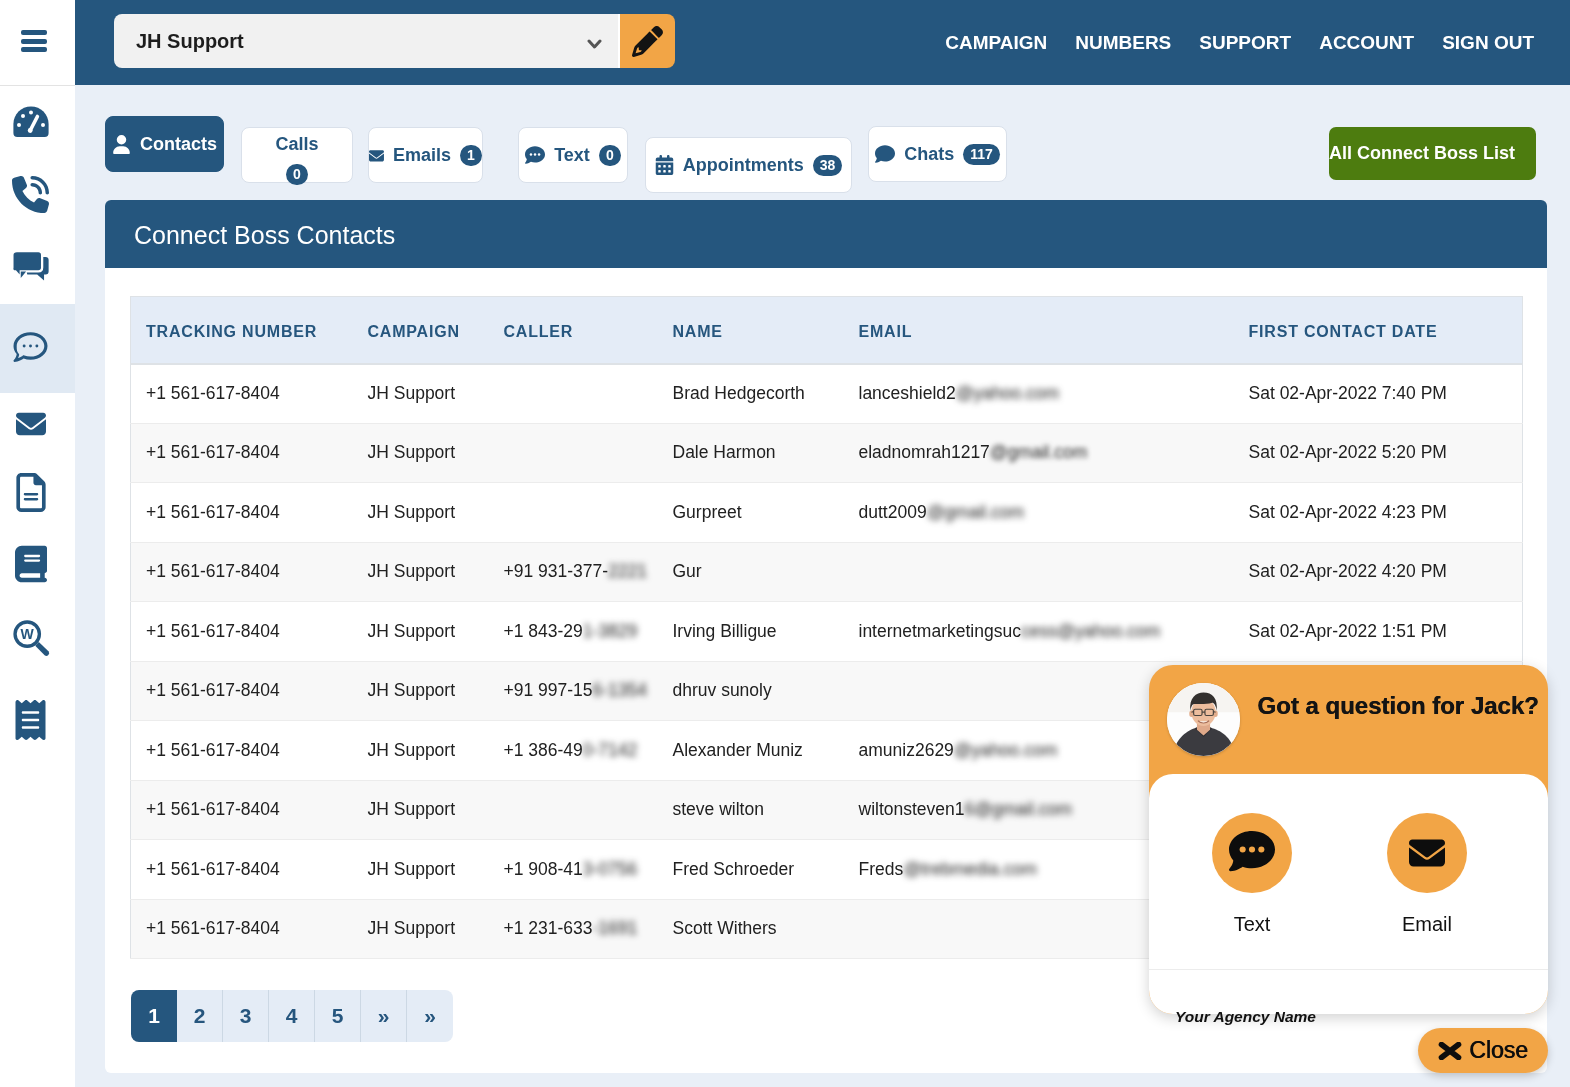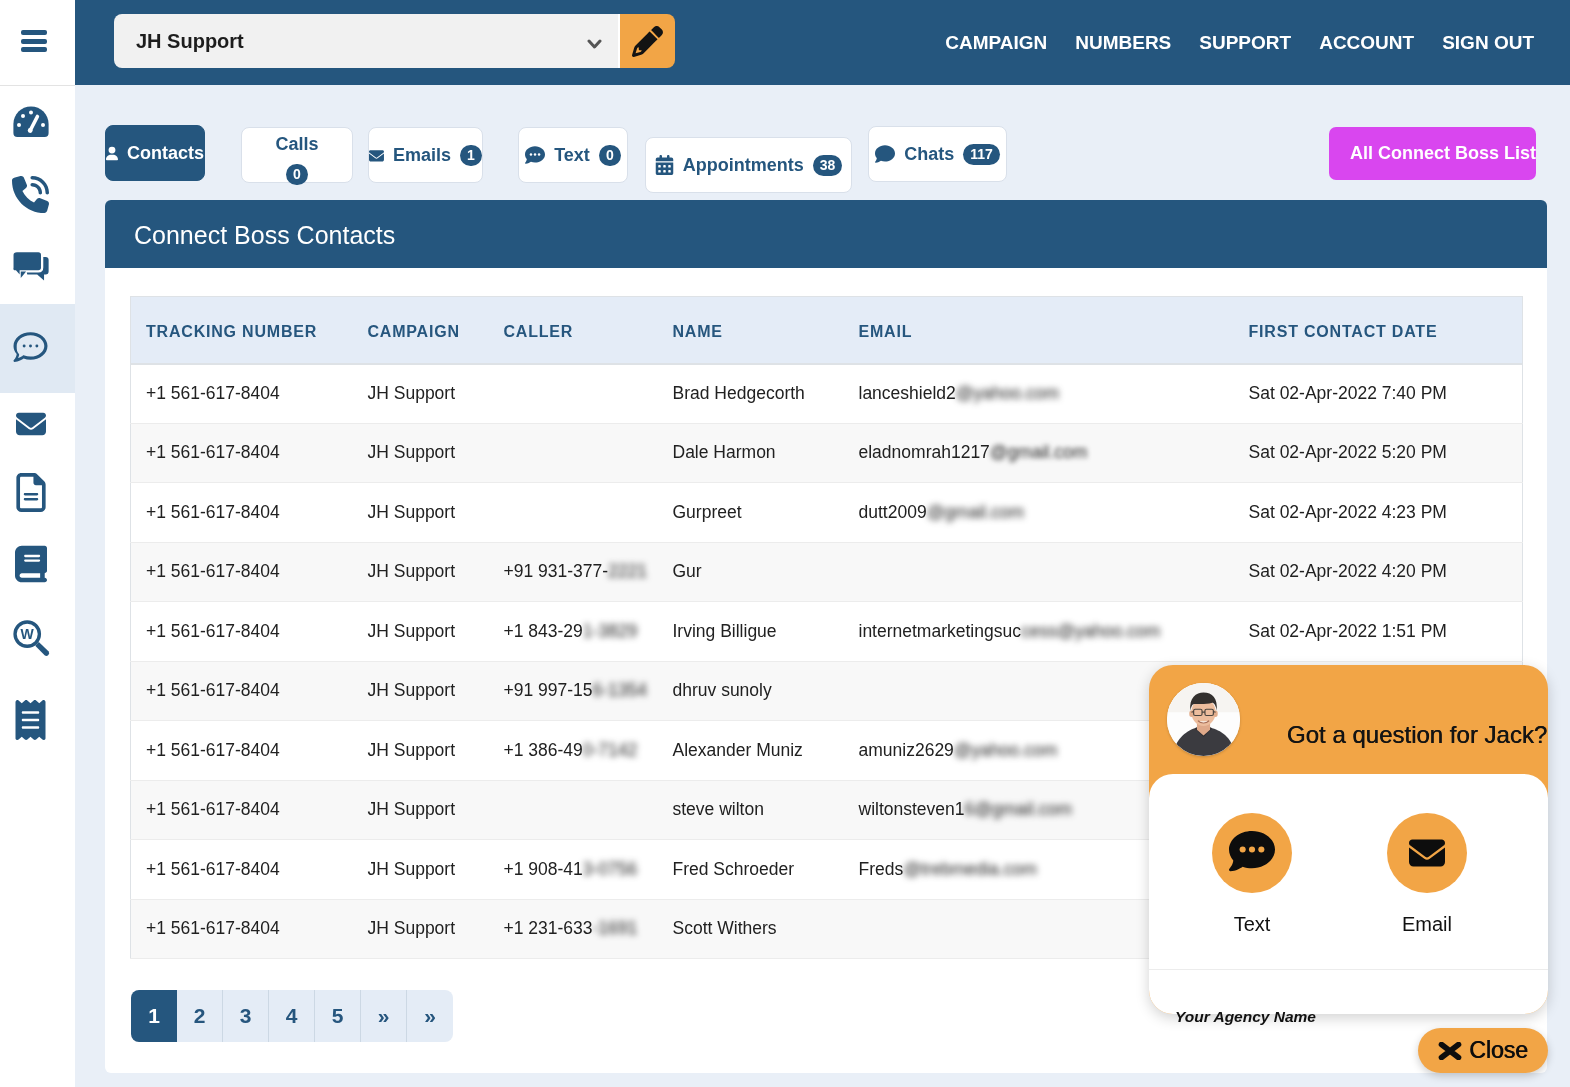--- a/index.html
+++ b/index.html
@@ -21,21 +21,21 @@
 .selbox .txt { position:absolute; left:22px; top:16px; font-size:20px; font-weight:bold; color:#1d1d1d; }
 .selbox svg.chev { position:absolute; right:16px; top:25px; }
 .pencilbtn { position:absolute; left:504px; top:0; width:57px; height:54px; background:#f2a546; border-radius:0 8px 8px 0; border-left:2.5px solid #fff; }
 .pencilbtn svg { position:absolute; left:12px; top:12px; }
 
 .navlinks { position:absolute; right:36px; top:0; height:85px; display:flex; align-items:center; gap:28px; }
 .navlinks a { color:#fff; font-size:19px; font-weight:bold; letter-spacing:0px; text-decoration:none; }
 .tab { position:absolute; top:0; height:56px; background:#fff; border:1px solid #d9e0ea; border-radius:8px; color:#25567e; font-size:18px; font-weight:bold; display:flex; align-items:center; justify-content:center; gap:9px; }
 .tab.active { background:#25567e; border-color:#25567e; color:#fff; }
 .badge { background:#25567e; color:#fff; font-size:14px; font-weight:bold; border-radius:11px; min-width:22px; height:21px; line-height:21px; text-align:center; padding:0 7px; }
-.allbtn { position:absolute; left:1329px; top:127px; width:207px; height:53px; background:#d946ef; border-radius:7px; color:#fff; font-size:18px; font-weight:bold; text-align:right; line-height:53px; }
+.allbtn { position:absolute; left:1329px; top:127px; width:207px; height:53px; background:#4d7c0f; border-radius:7px; color:#fff; font-size:18px; font-weight:bold; text-align:left; line-height:53px; }
 
 
 .panel { position:absolute; left:105px; top:200px; width:1442px; height:873px; background:#fff; border-radius:6px; }
 .panel-head { position:absolute; left:0; top:0; width:1442px; height:68px; background:#25567e; border-radius:6px 6px 0 0; }
 .panel-head span { position:absolute; left:29px; top:21px; color:#fff; font-size:25px; font-weight:normal; }
 
 
 table.grid { position:absolute; left:25px; top:96px; width:1392px; border-collapse:collapse; table-layout:fixed; }
 table.grid { border:1px solid #dee2e6; }
 table.grid th { background:#e4ecf7; color:#26567e; font-size:16px; font-weight:bold; text-align:left; height:67px; padding:4px 0 0 15px; letter-spacing:0.8px; border:none; border-bottom:2px solid #dee2e6;}
@@ -48,21 +48,21 @@
 
 .pager { position:absolute; left:26px; top:790px; height:52px; display:flex; }
 .pg { width:46px; height:52px; background:#e4ecf6; border-right:1px solid #ccd8e4; color:#26567e; font-size:21px; font-weight:bold; display:flex; align-items:center; justify-content:center; }
 .pg:first-child { background:#25567e; color:#fff; border-radius:8px 0 0 8px; border-right:none; }
 .pg:last-child { border-right:none; border-radius:0 8px 8px 0; }
 
 
 .widget { position:absolute; left:1149px; top:665px; width:399px; height:349px; background:#f2a546; border-radius:24px; box-shadow:0 4px 14px rgba(0,0,0,0.18); }
 .widget .card { position:absolute; left:0; top:109px; width:399px; height:240px; background:#fff; border-radius:24px; }
 .avatar { position:absolute; left:1167px; top:683px; width:73px; height:73px; border-radius:50%; background:#fff; overflow:hidden; box-shadow:0 1px 3px rgba(0,0,0,0.2); }
-.wtitle { position:absolute; left:1249px; top:721px; width:298px; text-align:right; font-size:24px; font-weight:normal; color:#141414; white-space:nowrap; text-shadow:0.5px 0 0 #141414; }
+.wtitle { position:absolute; left:1249px; top:692px; width:298px; text-align:center; font-size:24px; font-weight:bold; color:#141414; white-space:nowrap; text-shadow:0.5px 0 0 #141414; }
 .circ { position:absolute; width:80px; height:80px; border-radius:50%; background:#f2a546; }
 .clabel { position:absolute; width:120px; text-align:center; font-size:20px; color:#111; }
 .divider { position:absolute; left:1149px; top:969px; width:399px; height:1px; background:#ececec; }
 .agency { position:absolute; left:1175px; top:985px; font-size:15.5px; font-weight:bold; font-style:italic; color:#111;margin-top:23px; }
 .closebtn { position:absolute; left:1418px; top:1028px; width:130px; height:45px; background:#f2a546; border-radius:26.5px; box-shadow:0 3px 8px rgba(0,0,0,0.2); display:flex; align-items:center; justify-content:center; gap:7px; color:#0d0d0d; font-size:23px; font-weight:normal; text-shadow:0.6px 0 0 #0d0d0d; }
 </style>
 </head>
 <body>
 <div class="topbar"></div>
 <div class="sidebar">
@@ -148,21 +148,21 @@
 </div>
 
 <div class="navlinks">
   <a>CAMPAIGN</a>
     <a>NUMBERS</a>
     <a>SUPPORT</a>
     <a>ACCOUNT</a>
     <a>SIGN OUT</a>
 </div>
 
-<div class="tab active" style="left:105px; top:125px; width:100px;">
+<div class="tab active" style="left:105px; top:116px; width:119px;">
   <svg width="19" height="19" viewBox="0 0 448 512">
       <path fill="#fff" d="M224 256A128 128 0 1 0 224 0a128 128 0 1 0 0 256zm-45.7 48C79.8 304 0 383.8 0 482.3C0 498.7 13.3 512 29.7 512H418.3c16.4 0 29.7-13.3 29.7-29.7C448 383.8 368.2 304 269.7 304H178.3z"></path>
     </svg>
   Contacts
 </div>
 <div class="tab" style="left:241px; top:127px; width:112px;flex-direction:column;">
   <svg width="19" height="19" viewBox="0 0 512 512">
       <path fill="#25567e" d="M164.9 24.6c-7.7-18.6-28-28.5-47.4-23.2l-88 24C12.1 30.2 0 46 0 64C0 311.4 200.6 512 448 512c18 0 33.8-12.1 38.6-29.5l24-88c5.3-19.4-4.6-39.7-23.2-47.4l-96-40c-16.3-6.8-35.2-2.1-46.3 11.6L304.7 368C234.3 334.7 177.3 277.7 144 207.3L193.3 167c13.7-11.2 18.4-30 11.6-46.3l-40-96z"></path>
     </svg>
   Calls <span class="badge">0</span>

